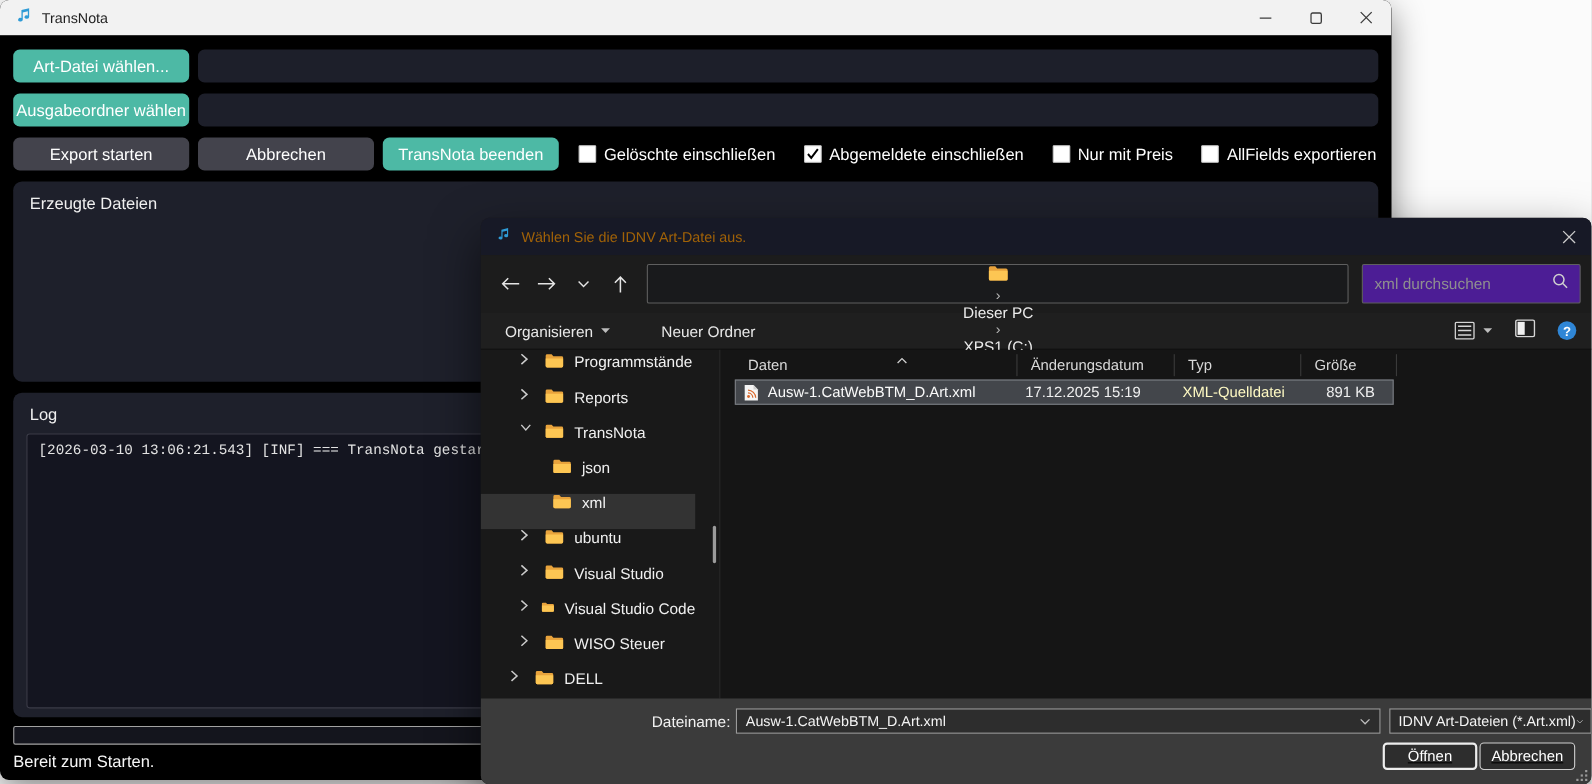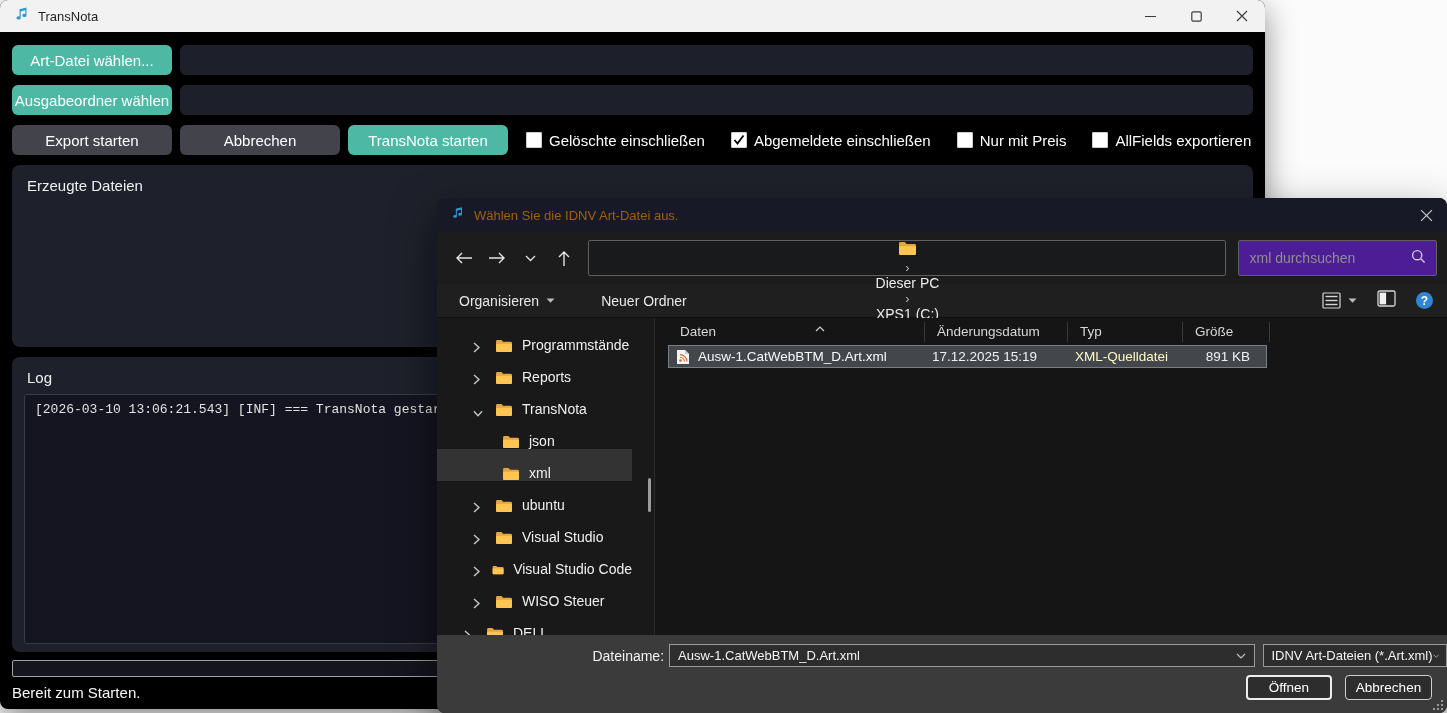--- a/index.html
+++ b/index.html
@@ -55,21 +55,21 @@
     display:flex; align-items:center; padding:0 10px; margin-left:12px; }
   .search-ph { font-size:14px; color:#8f8f8f; flex:1; }
   .dlg-toolbar { height:34px; background:#1f1f1f; display:flex; align-items:center; padding:0 14px 0 22px; border-bottom:1px solid #101010; }
   .tb-item { display:flex; align-items:center; gap:7px; color:#e8e8e8; font-size:14px; }
   .tb-gap { width:46px; }
   .tb-right { margin-left:auto; display:flex; align-items:center; gap:20px; }
   .help-circle { width:17px; height:17px; border-radius:50%; background:#2f86d6; color:#fff; font-size:12px; font-weight:bold;
     display:flex; align-items:center; justify-content:center; }
   .dlg-content { display:flex; height:317px; }
   .tree { width:218px; background:#191919; border-right:1px solid #2c2c2c; padding-top:3px; position:relative; }
-  .tree-row { height:32px; display:flex; align-items:flex-end; width:calc(100% - 22px); }
+  .tree-row { height:32px; display:flex; align-items:flex-start; width:calc(100% - 22px); }
   .tree-row.sel { background:#333333; }
   .tr-chev { width:10px; display:flex; color:#cacaca; margin-right:12px; }
   .tr-lvl0 { padding-left:27px; } .tr-lvl1 { padding-left:36px; } .tr-child { padding-left:65px; }
   .tr-label { color:#f0f0f0; font-size:14px; margin-left:9px; white-space:nowrap; }
   .tree-thumb { position:absolute; right:3px; top:160px; width:3px; height:34px; background:#9b9b9b; border-radius:2px; }
   .filearea { flex:1; background:#151515; position:relative; }
   .cols { display:flex; height:27px; align-items:center; padding-left:13px; color:#d8d8d8; font-size:13.5px; }
   .col { height:20px; display:flex; align-items:center; padding-left:12px; border-right:1px solid #3a3a3a; }
   .col.c-name { width:257px; }
   .col.c-date { width:143px; }
@@ -83,21 +83,21 @@
   .fr-type { width:115px; color:#fef9c3; font-size:13.5px; padding-left:12px; }
   .fr-size { width:80px; color:#f0f0f0; font-size:13.5px; text-align:right; padding-right:8px; }
   .dlg-bottom { height:78px; background:#3b3b3b; padding-top:9px; position:relative; }
   .fn-row { display:flex; align-items:center;padding-left:45px; }
   .fn-label { width:188px; text-align:right; color:#f2f2f2; font-size:14px; }
   .fn-input { margin-left:5px; width:605px; height:23px; background:#2d2d2d; border:1px solid #9a9a9a;
     display:flex; align-items:center; padding:0 8px; color:#f4f4f4; font-size:13px; }
   .fn-input .sp, .ft-combo .sp { flex:1; }
   .ft-combo { margin-left:8px; width:189px; height:23px; background:#2d2d2d; border:1px solid #9a9a9a;
     display:flex; align-items:center; padding:0 7px; color:#f4f4f4; font-size:13px; white-space:nowrap; overflow:hidden; }
-  .btn-row { position:absolute; right:15px; top:40px; display:flex; gap:13px; }
+  .btn-row { position:absolute; right:15px; top:40px; display:flex; gap:2px;text-decoration:underline; }
   .dlg-btn { height:25px; border-radius:4px; background:#2d2d2d; color:#fff; font-size:13.5px;
     display:flex; align-items:center; justify-content:center; font-family:"Liberation Sans",sans-serif; }
   .dlg-btn.primary { width:86px; border:2px solid #ededed; }
   .dlg-btn.normal { width:87px; border:1px solid #cfcfcf; }
   .grip { position:absolute; right:4px; bottom:3px; width:10px; height:10px; }
   .grip i { position:absolute; width:2px; height:2px; background:#9a9a9a; }
 </style>
 </head>
 <body>
 
@@ -135,21 +135,21 @@
         <button class="btn teal w160">Art-Datei wählen...</button>
         <div class="field"></div>
       </div>
       <div class="row">
         <button class="btn teal w160">Ausgabeordner wählen</button>
         <div class="field"></div>
       </div>
       <div class="row">
         <button class="btn gray w160">Export starten</button>
         <button class="btn gray w160">Abbrechen</button>
-        <button class="btn teal w160">TransNota starten</button>
+        <button class="btn teal w160">TransNota beenden</button>
         <div class="checks">
           <label class="check">
             <span class="box"></span>
             <span>Gelöschte einschließen</span>
           </label>
           <label class="check">
             <span class="box">
               <svg width="12" height="12" viewBox="0 0 12 12">
                   <path d="M1.5 6 L4.5 9.5 L10.5 1.5" fill="none" stroke="#000" stroke-width="1.8"></path>
                 </svg>

